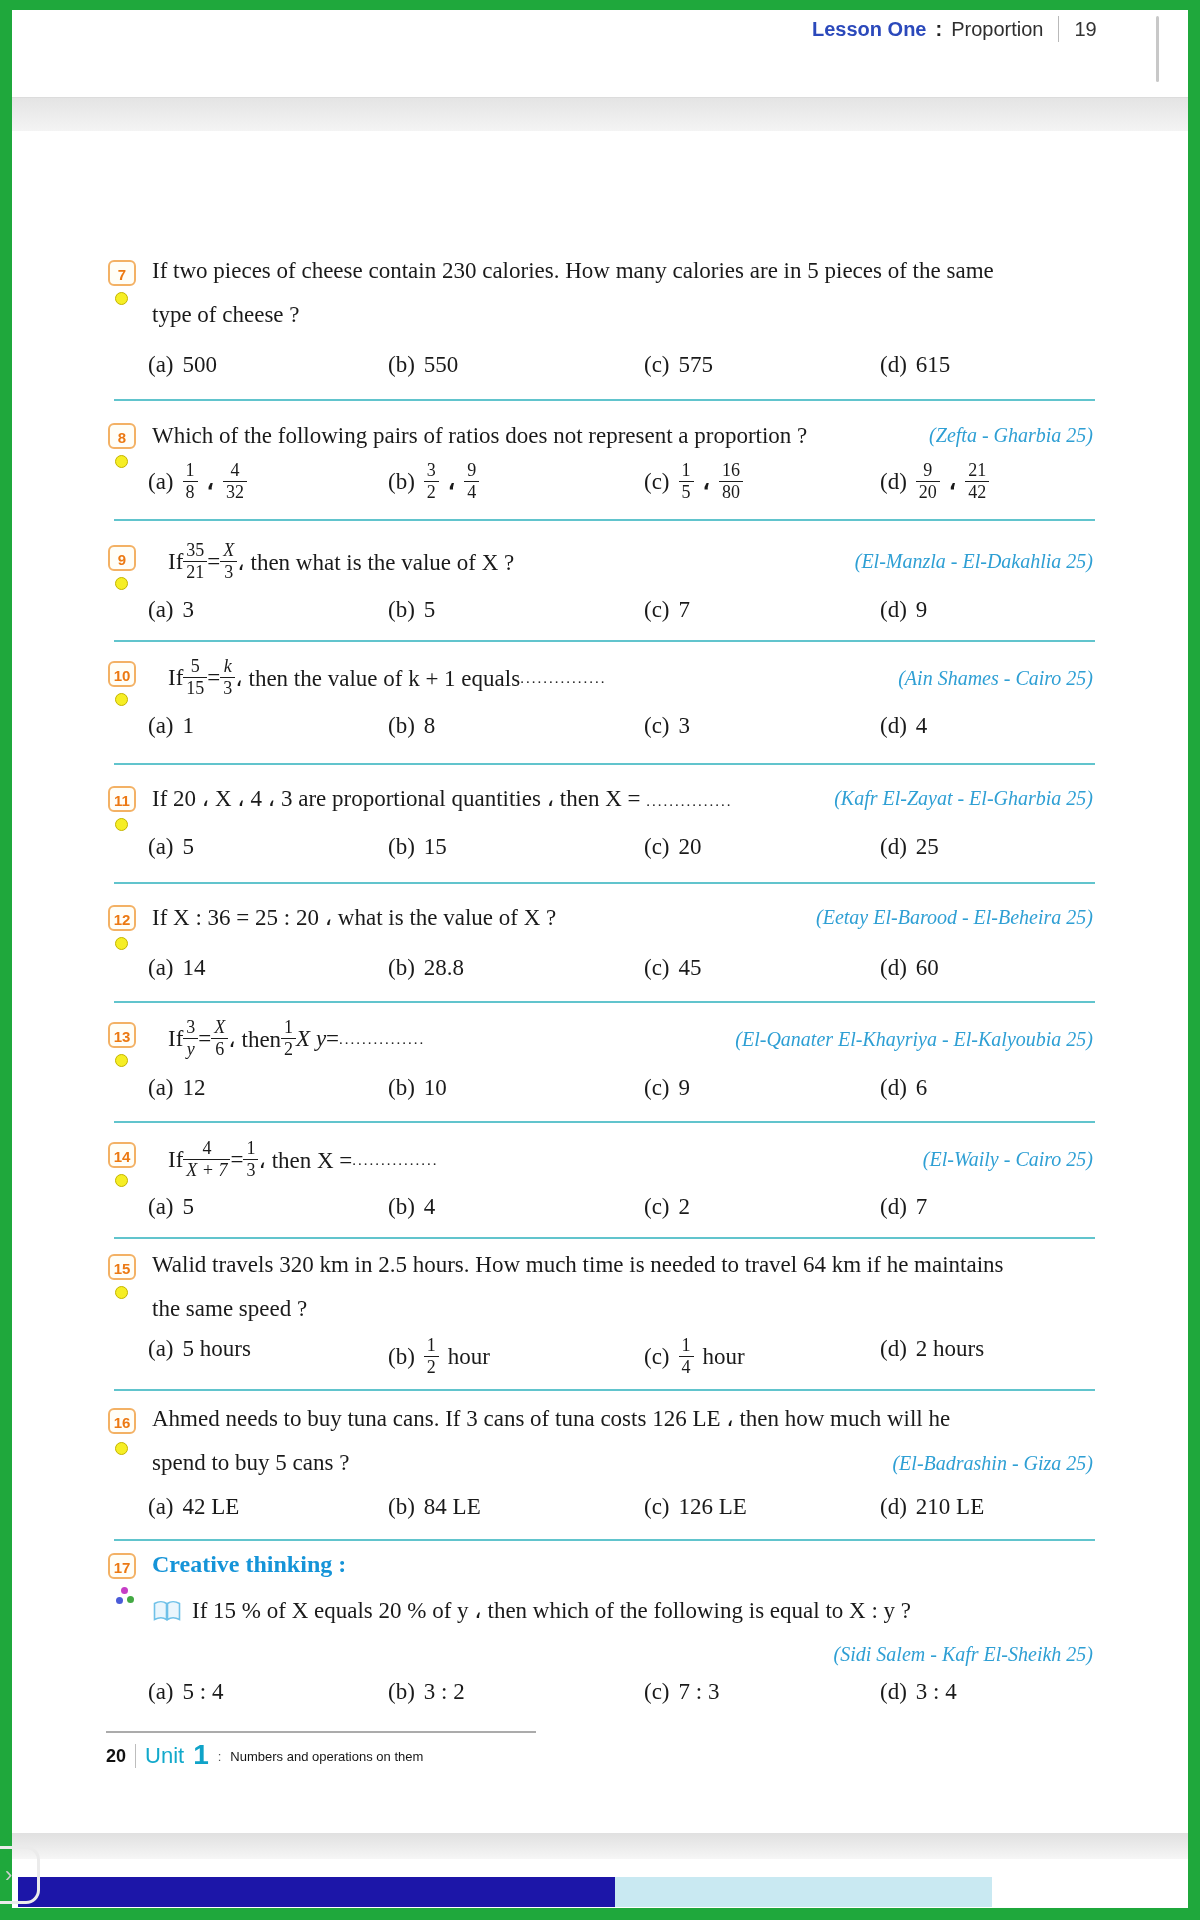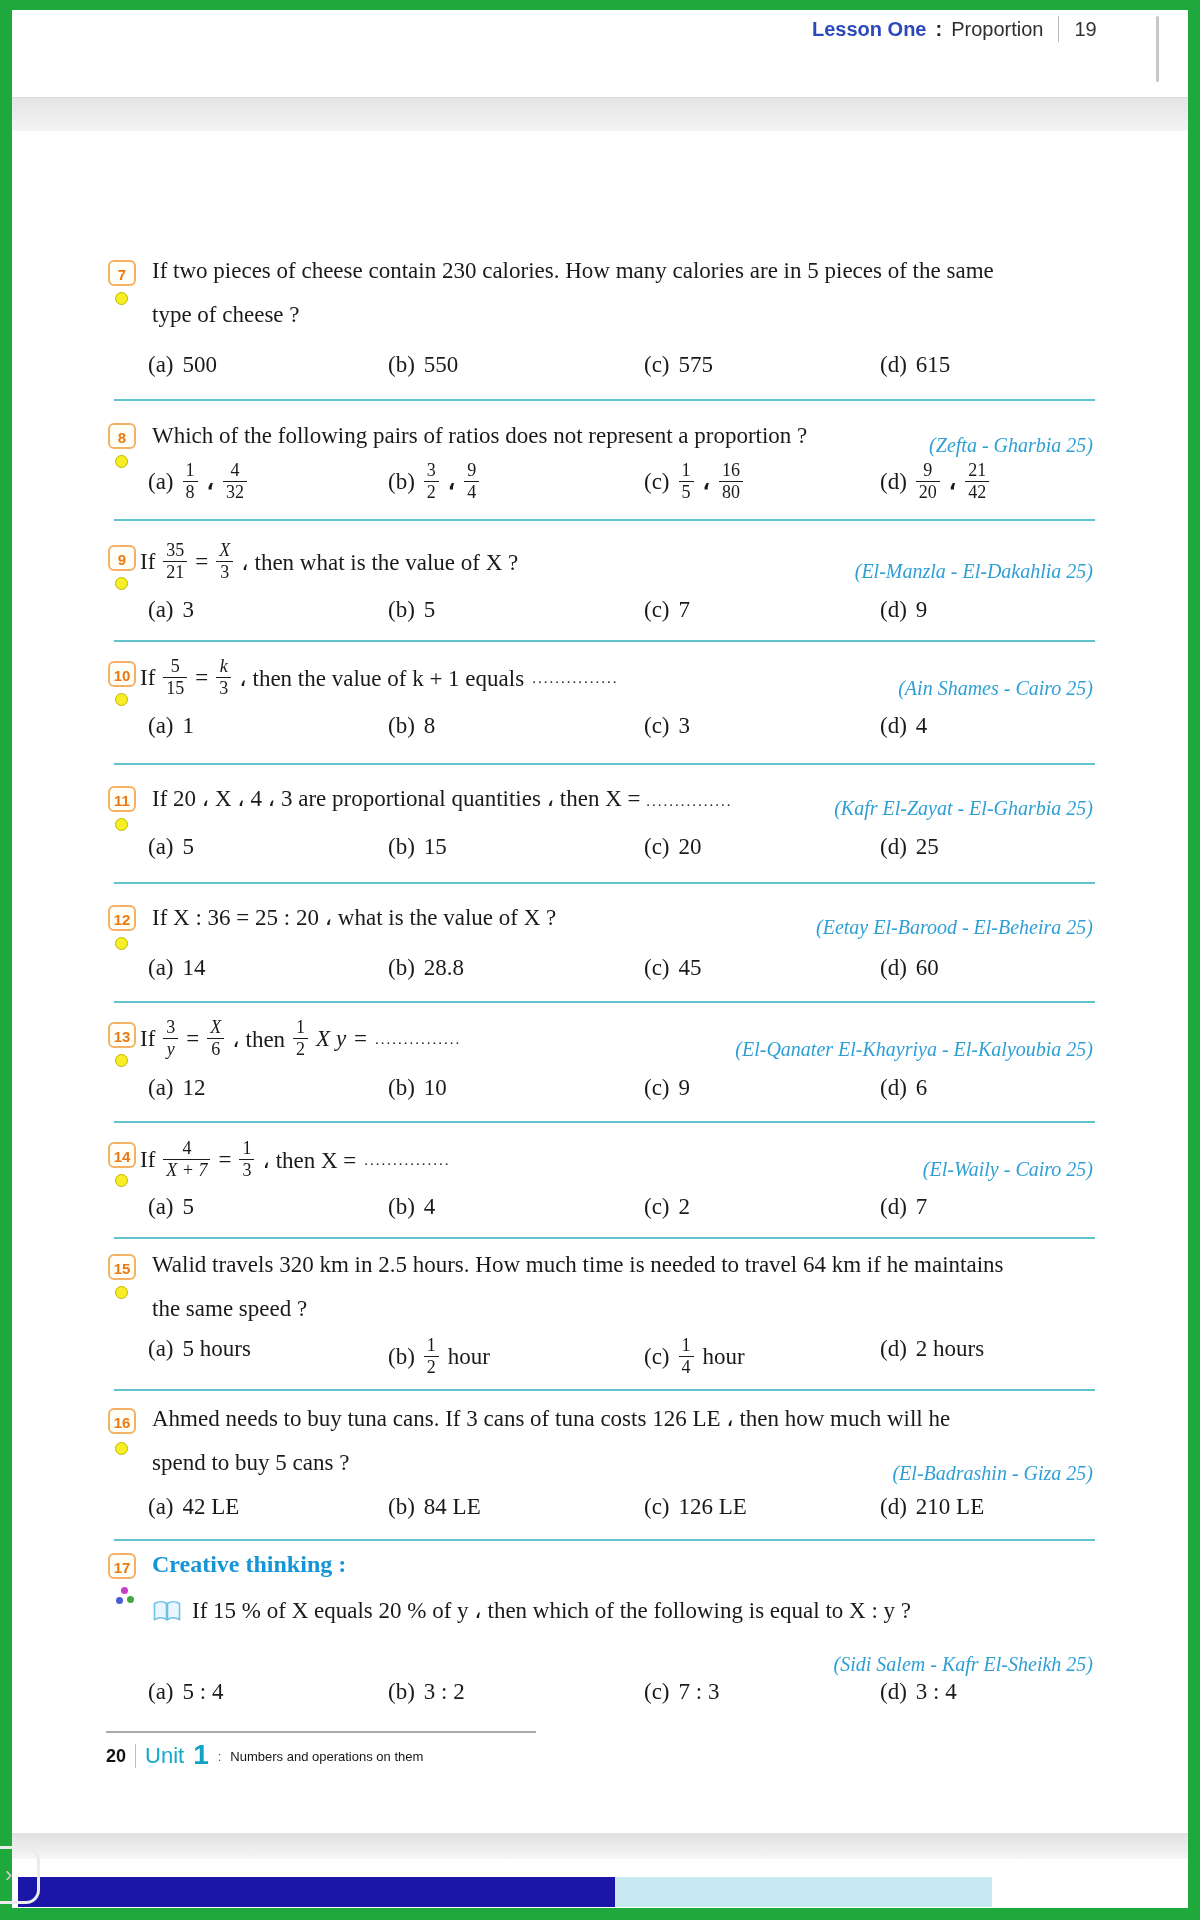--- a/index.html
+++ b/index.html
@@ -22,22 +22,22 @@
                background:linear-gradient(#e0e0e0,#f6f6f6);}
   
   .scroll-thumb{position:absolute;left:1156px;top:16px;width:3px;height:66px;background:#c8c8c8;border-radius:2px;z-index:45;}
   
   .q{position:absolute;left:108px;width:987px;}
   .qnum{position:absolute;left:0;width:28px;height:26px;border:2px solid #f3b165;border-radius:6px;
         background:#fffef7;color:#ec7912;font:bold 15px/26px "Liberation Sans",sans-serif;text-align:center;box-sizing:border-box;}
   .qdot{position:absolute;left:7px;width:13px;height:13px;border-radius:50%;background:#f6ee25;border:1.5px solid #c4b400;box-sizing:border-box;}
   .qtext{position:absolute;left:44px;right:0;font-size:23px;line-height:30px;}
   .l2{margin-top:14px;}
-  .attr{position:absolute;right:2px;font-style:italic;font-size:20px;color:#2e9fd4;white-space:nowrap;margin-top:10px;}
-  .eqline{position:absolute;left:32px;display:flex;align-items:center;gap:8px;font-size:23px;height:50px;}
+  .attr{position:absolute;right:2px;font-style:italic;font-size:20px;color:#2e9fd4;white-space:nowrap;}
+  .eqline{position:absolute;left:60px;display:flex;align-items:center;gap:0;font-size:23px;height:50px;}
   .frac{display:inline-block;text-align:center;font-size:18px;line-height:1.1;}
   .fn{display:block;padding:0 3px;}
   .fd{display:block;border-top:1.5px solid #1c1c1c;padding:1px 3px 0;}
   .var{font-style:italic;}
   .dots{font-size:15px;letter-spacing:2px;color:#222;}
   .optrow{position:absolute;left:0;right:0;height:50px;}
   .opt{position:absolute;top:0;display:flex;align-items:center;gap:9px;font-size:23px;white-space:nowrap;}
   .opt.ca{left:40px}.opt.cb{left:280px}.opt.cc{left:536px}.opt.cd{left:772px}
   .cma{font-weight:bold;}
   .sepline{position:absolute;left:114px;width:981px;height:0;border-top:2px solid rgba(58,181,192,.8);}

